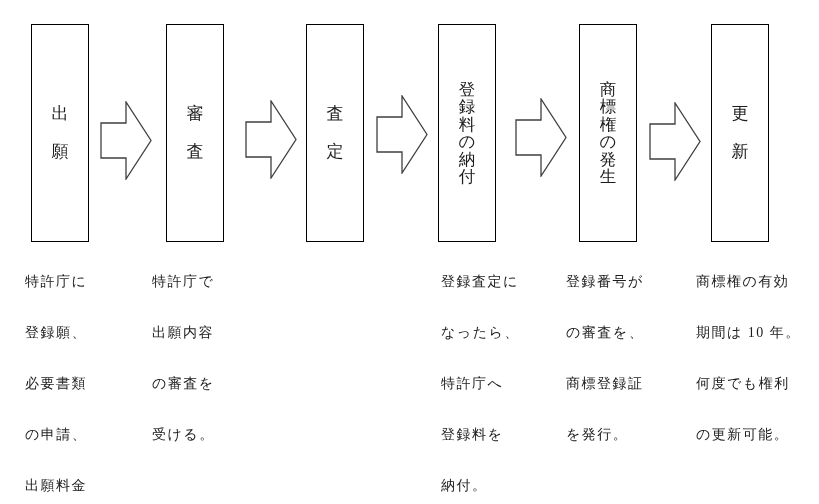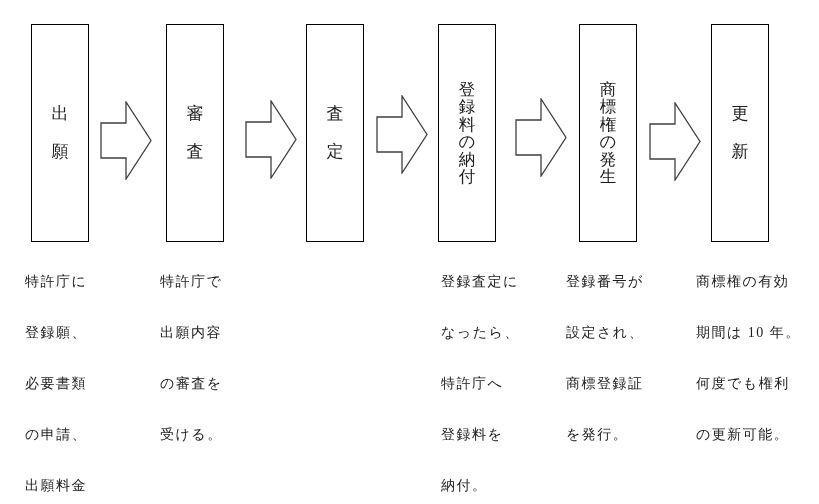--- a/index.html
+++ b/index.html
@@ -62,21 +62,21 @@
   #box-2 { left: 306px; }
   #box-3 { left: 438px; }
   #box-4 { left: 579px; }
   #box-5 { left: 711px; }
   #arrow-0 { left: 100px; top: 101px; }
   #arrow-1 { left: 245px; top: 100px; }
   #arrow-2 { left: 376px; top: 95px;  }
   #arrow-3 { left: 515px; top: 98px;  }
   #arrow-4 { left: 649px; top: 102px; }
   #desc-0 { left: 25px;  }
-  #desc-1 { left: 160px; }
+  #desc-1 { left: 152px; }
   #desc-2 { left: 283px; }
   #desc-3 { left: 441px; }
   #desc-4 { left: 566px; }
   #desc-5 { left: 696px; }
 </style>
 </head>
 <body>
 
 <div class="canvas">
 
@@ -138,21 +138,21 @@
   <div class="step-desc" id="desc-1">特許庁で
 出願内容
 の審査を
 受ける。</div>
   <div class="step-desc" id="desc-3">登録査定に
 なったら、
 特許庁へ
 登録料を
 納付。</div>
   <div class="step-desc" id="desc-4">登録番号が
-設定され、
+の審査を、
 商標登録証
 を発行。</div>
   <div class="step-desc" id="desc-5">商標権の有効
 期間は 10 年。
 何度でも権利
 の更新可能。</div>
 
 </div>
 
 </body></html>

